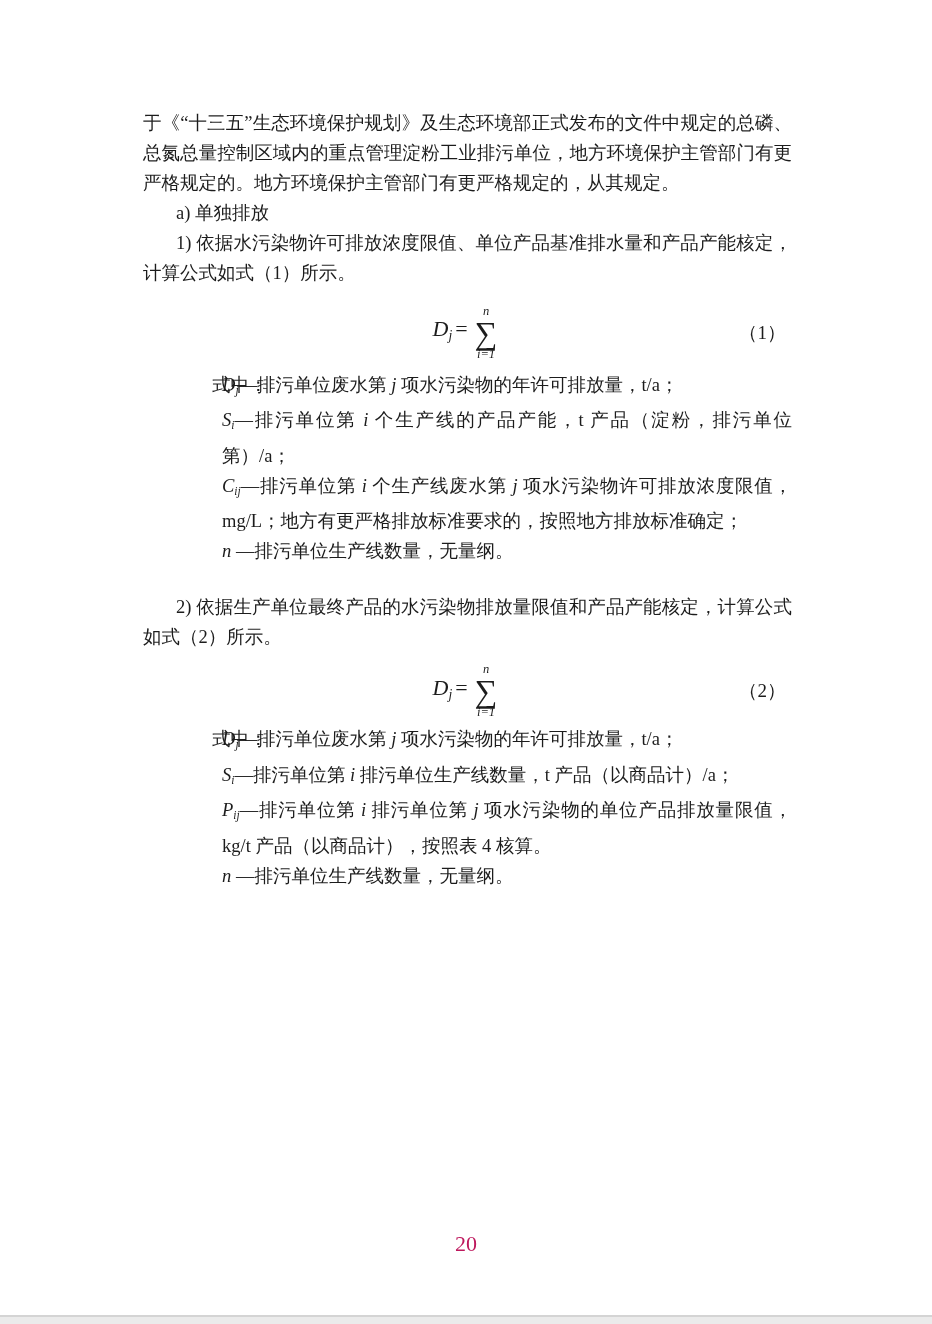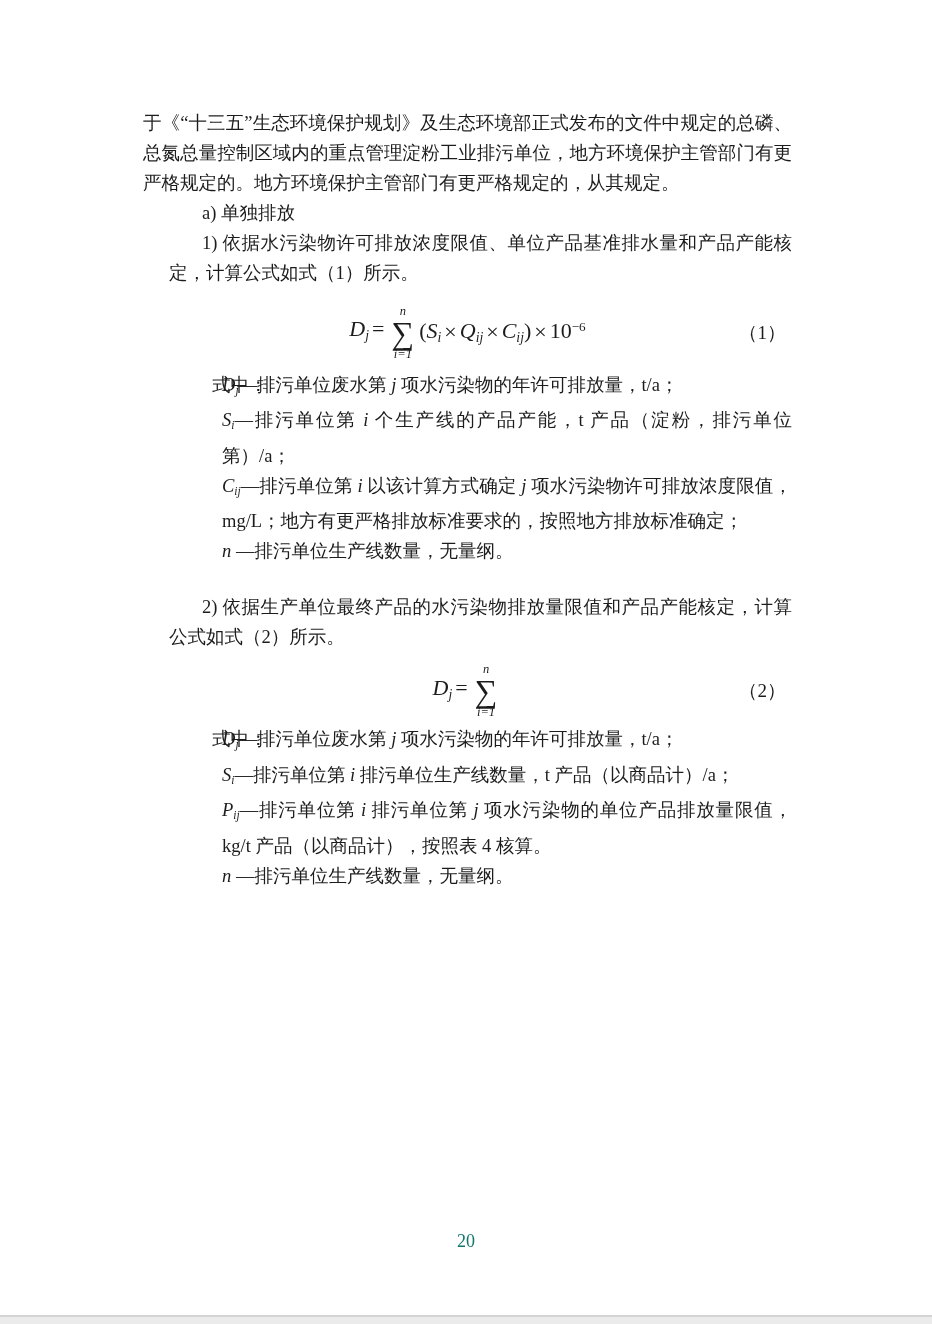--- a/index.html
+++ b/index.html
@@ -16,21 +16,21 @@
   }
   .content {
     position: absolute;
     left: 143px; top: 108px;
     width: 649px;
     font-size: 18.5px;
     line-height: 30px;
     text-align: justify;
   }
   .para { margin: 0; }
-  .indent1 { text-indent: 33px; margin-left: 26px; }
+  .indent1 { text-indent: 33px; }
   .indent2 { text-indent: 39px; }
   .gap-top { margin-top: 26px; }
 
   
   .formula-row {
     position: relative;
     height: 62px;
     display: flex;
     align-items: center;
     justify-content: center;
@@ -83,22 +83,22 @@
     position: absolute;
     left: 33px; top: 0; margin-left: 36px;
   }
   .def-item { text-align: justify; }
 
   .page-number {
     position: absolute;
     left: 0; right: 0;
     top: 1231px;
     text-align: center;
-    font-size: 18px;
-    color: #0f766e;
+    font-size: 22px;
+    color: #be185d;
   }
   .page-edge {
     position: absolute;
     left: 0; right: 0; bottom: 0;
     height: 7px;
     background: #ebebeb;
     border-top: 2px solid #d4d4d4;
   }
 </style>
 </head>
@@ -115,30 +115,29 @@
     <p class="para indent1">1) 依据水污染物许可排放浓度限值、单位产品基准排水量和产品产能核定，计算公式如式（1）所示。</p>
 
     <div class="formula-row fr1">
       <span class="math">
         <span class="mseg"><span class="s-v">D</span><span class="s-vs">j</span><span class="s-o">=</span></span>
         <span class="sum">
           <span class="lim">n</span>
           <span class="sym">∑</span>
           <span class="lim">i=1</span>
         </span>
-        <span class="mseg"><span>(</span><span class="s-v">S</span><span class="s-vs">i</span><span class="s-o">×</span><span class="s-v">Q</span><span class="s-vs">ij</span><span class="s-o">×</span><span class="s-v">C</span><span class="s-vs">ij</span><span>)</span><span class="s-o">×</span><span>10</span><span class="s-sup">−6</span></span>
       </span>
       <span class="eq-tag">（1）</span>
     </div>
 
     <div class="defs">
       <span class="where-label">式中：</span>
       <div class="def-item"><span class="s-v">D</span><span class="s-vs">j</span><span>—</span><span>排污单位废水第 </span><span class="s-v">j</span><span> 项水污染物的年许可排放量，t/a；</span></div>
       <div class="def-item"><span class="s-v">S</span><span class="s-vs">i</span><span>—</span><span>排污单位第 </span><span class="s-v">i</span><span> 个生产线的产品产能，t 产品（淀粉，排污单位第）/a；</span></div>
-      <div class="def-item"><span class="s-v">C</span><span class="s-vs">ij</span><span>—</span><span>排污单位第 </span><span class="s-v">i</span><span> 以该计算方式确定 </span><span class="s-v">j</span><span> 项水污染物许可排放浓度限值，mg/L；地方有更严格排放标准要求的，按照地方排放标准确定；</span></div>
+      <div class="def-item"><span class="s-v">C</span><span class="s-vs">ij</span><span>—</span><span>排污单位第 </span><span class="s-v">i</span><span> 个生产线废水第 </span><span class="s-v">j</span><span> 项水污染物许可排放浓度限值，mg/L；地方有更严格排放标准要求的，按照地方排放标准确定；</span></div>
       <div class="def-item"><span class="s-v">n</span><span> —排污单位生产线数量，无量纲。</span></div>
     </div>
 
     <p class="para indent1 gap-top">2) 依据生产单位最终产品的水污染物排放量限值和产品产能核定，计算公式如式（2）所示。</p>
 
     <div class="formula-row fr2">
       <span class="math">
         <span class="mseg"><span class="s-v">D</span><span class="s-vs">j</span><span class="s-o">=</span></span>
         <span class="sum">
           <span class="lim">n</span>

